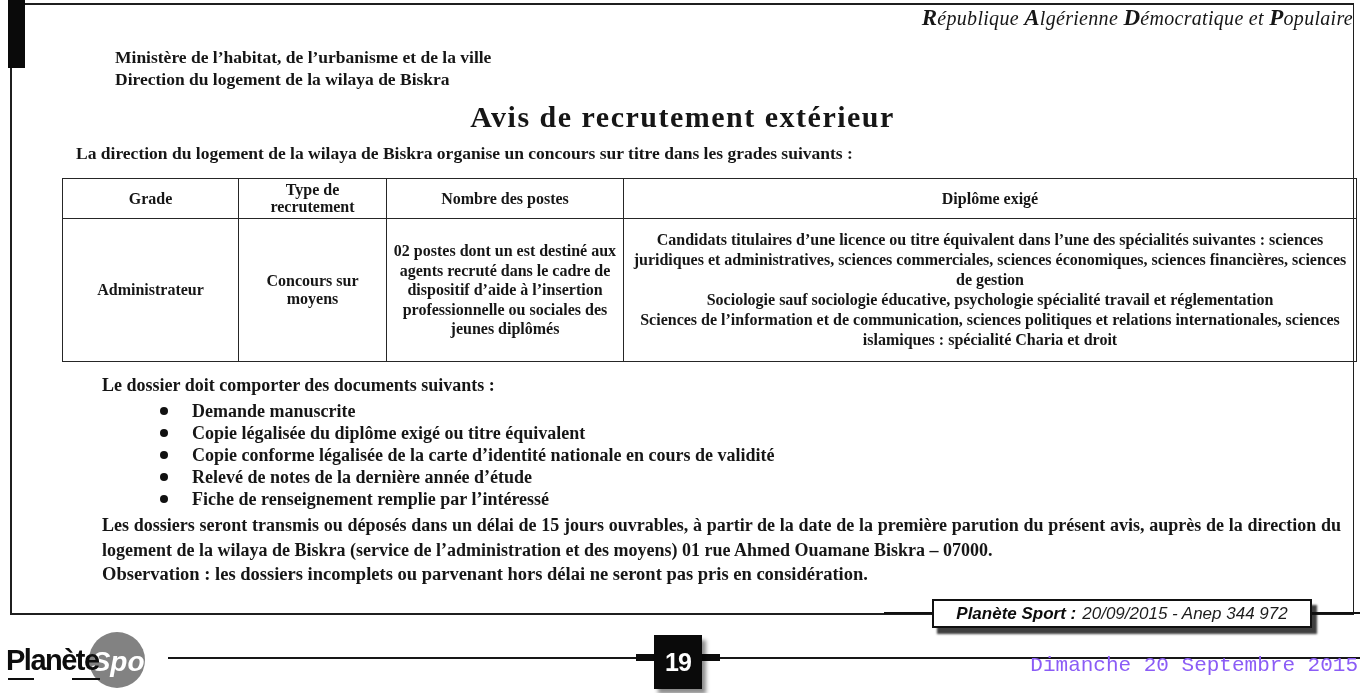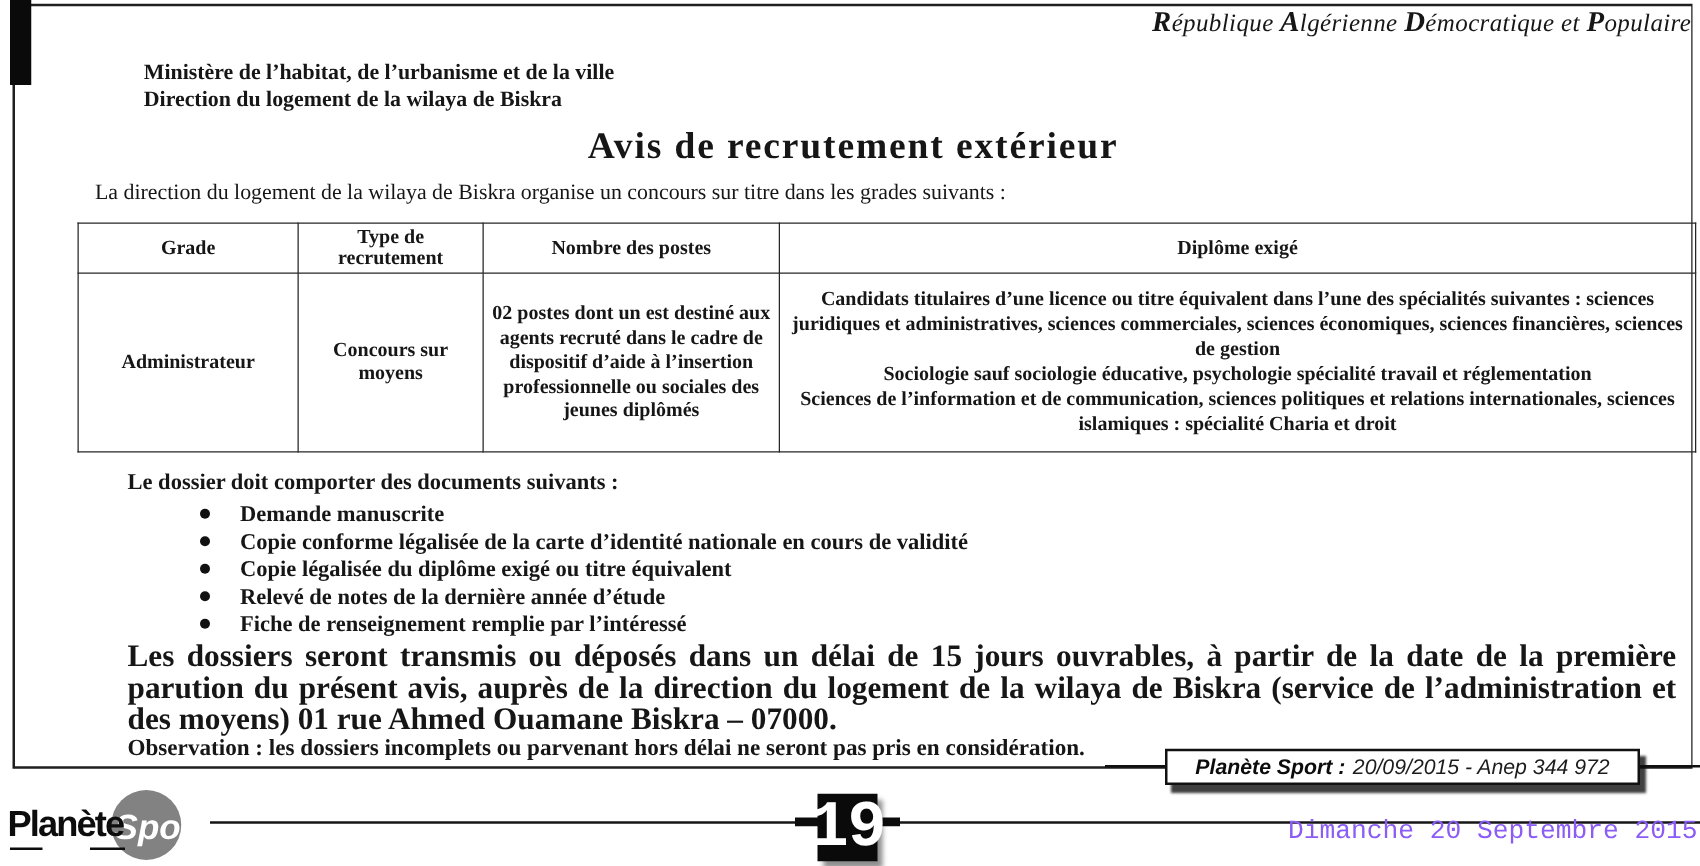--- a/index.html
+++ b/index.html
@@ -22,21 +22,21 @@
   .republic-line{
     text-align:right;
     font-style:italic;font-size:20px;letter-spacing:.3px;
   }
   .republic-line .cap{font-weight:700;font-size:23px;}
   .ministry-block{margin:16px 0 0 103px;font-weight:700;font-size:17.5px;line-height:1.25;}
   .doc-title{
     margin-top:9px;text-align:center;
     font-weight:700;font-size:30px;letter-spacing:1.5px;
   }
-  .intro-line{margin:9px 0 0 64px;font-weight:400;font-size:17.5px;}
+  .intro-line{margin:9px 0 0 64px;font-weight:700;font-size:17.5px;}
   
   table.grades{
     margin:14px 0 12px 50px;border-collapse:collapse;table-layout:fixed;
     width:1294px;
   }
   table.grades td,table.grades th{
     border:1.6px solid #262626;text-align:center;vertical-align:middle;
     font-size:16px;padding:2px 6px;box-sizing:border-box;
   }
   table.grades th{font-weight:600;height:34px;line-height:1.1;}
@@ -52,21 +52,21 @@
   ul.dossier-list{margin:4px 0 0 0;padding:0;list-style:none;}
   ul.dossier-list li{
     margin-left:148px;font-weight:700;font-size:18px;line-height:22px;
     display:flex;align-items:baseline;
   }
   ul.dossier-list .bullet-dot{
     width:8px;height:8px;border-radius:50%;background:#111;
     display:inline-block;margin-right:24px;flex:0 0 auto;align-self:center;
   }
   .closing-paragraph{
-    margin:3px 12px 0 90px;font-weight:600;font-size:25px;line-height:25px;
+    margin:3px 12px 0 90px;font-weight:600;font-size:18px;line-height:25px;
     text-align:justify;
   }
   .observation-line{margin:1px 0 0 90px;font-weight:600;font-size:18.5px;}
   
   .anep-box{
     position:absolute;left:932px;top:599px;width:380px;height:29px;z-index:6;
     background:#fff;border:2px solid #111;box-sizing:border-box;
     box-shadow:5px 6px 2px rgba(15,15,15,.8);
     display:flex;align-items:center;justify-content:center;
     font-family:"Liberation Sans", sans-serif;font-style:italic;font-size:17px;
@@ -80,21 +80,21 @@
   .footer-strip{position:absolute;left:0;top:617px;width:1360px;height:76px;background:#fff;}
   .footer-rule{position:absolute;left:168px;top:40px;width:1192px;height:2px;background:#161616;}
   .rule-stub-left{position:absolute;left:636px;top:37px;width:20px;height:7px;background:#0c0c0c;}
   .rule-stub-right{position:absolute;left:700px;top:37px;width:20px;height:7px;background:#0c0c0c;}
   .page-number-box{
     position:absolute;left:654px;top:18px;width:48px;height:54px;background:#0a0a0a;
     display:flex;align-items:center;justify-content:center;
     box-shadow:4px 5px 4px rgba(0,0,0,.45);
   }
   .page-number-box span{
-    color:#fff;font-family:Liberation Mono, monospace;font-weight:700;font-size:52px;
+    color:#fff;font-family:Liberation Sans, sans-serif;font-weight:700;font-size:25px;
     letter-spacing:-1px;
   }
   .footer-date{
     position:absolute;right:2px;top:37px;
     font-family:Liberation Mono, monospace;font-size:21px;color:#8b5cf6;
   }
   
   .logo{position:absolute;left:6px;top:14px;height:58px;display:flex;align-items:center;}
   .logo-planete{
     font-family:"Liberation Sans", sans-serif;font-weight:700;font-size:29px;
@@ -161,25 +161,25 @@
 
   <div class="dossier-heading">Le dossier doit comporter des documents suivants :</div>
 
   <ul class="dossier-list">
     <li>
         <span class="bullet-dot"></span>
         <span>Demande manuscrite</span>
       </li>
     <li>
         <span class="bullet-dot"></span>
+        <span>Copie légalisée du diplôme exigé ou titre équivalent</span>
+      </li>
+    <li>
+        <span class="bullet-dot"></span>
         <span>Copie conforme légalisée de la carte d’identité nationale en cours de validité</span>
-      </li>
-    <li>
-        <span class="bullet-dot"></span>
-        <span>Copie légalisée du diplôme exigé ou titre équivalent</span>
       </li>
     <li>
         <span class="bullet-dot"></span>
         <span>Relevé de notes de la dernière année d’étude</span>
       </li>
     <li>
         <span class="bullet-dot"></span>
         <span>Fiche de renseignement remplie par l’intéressé</span>
       </li>
   </ul>

